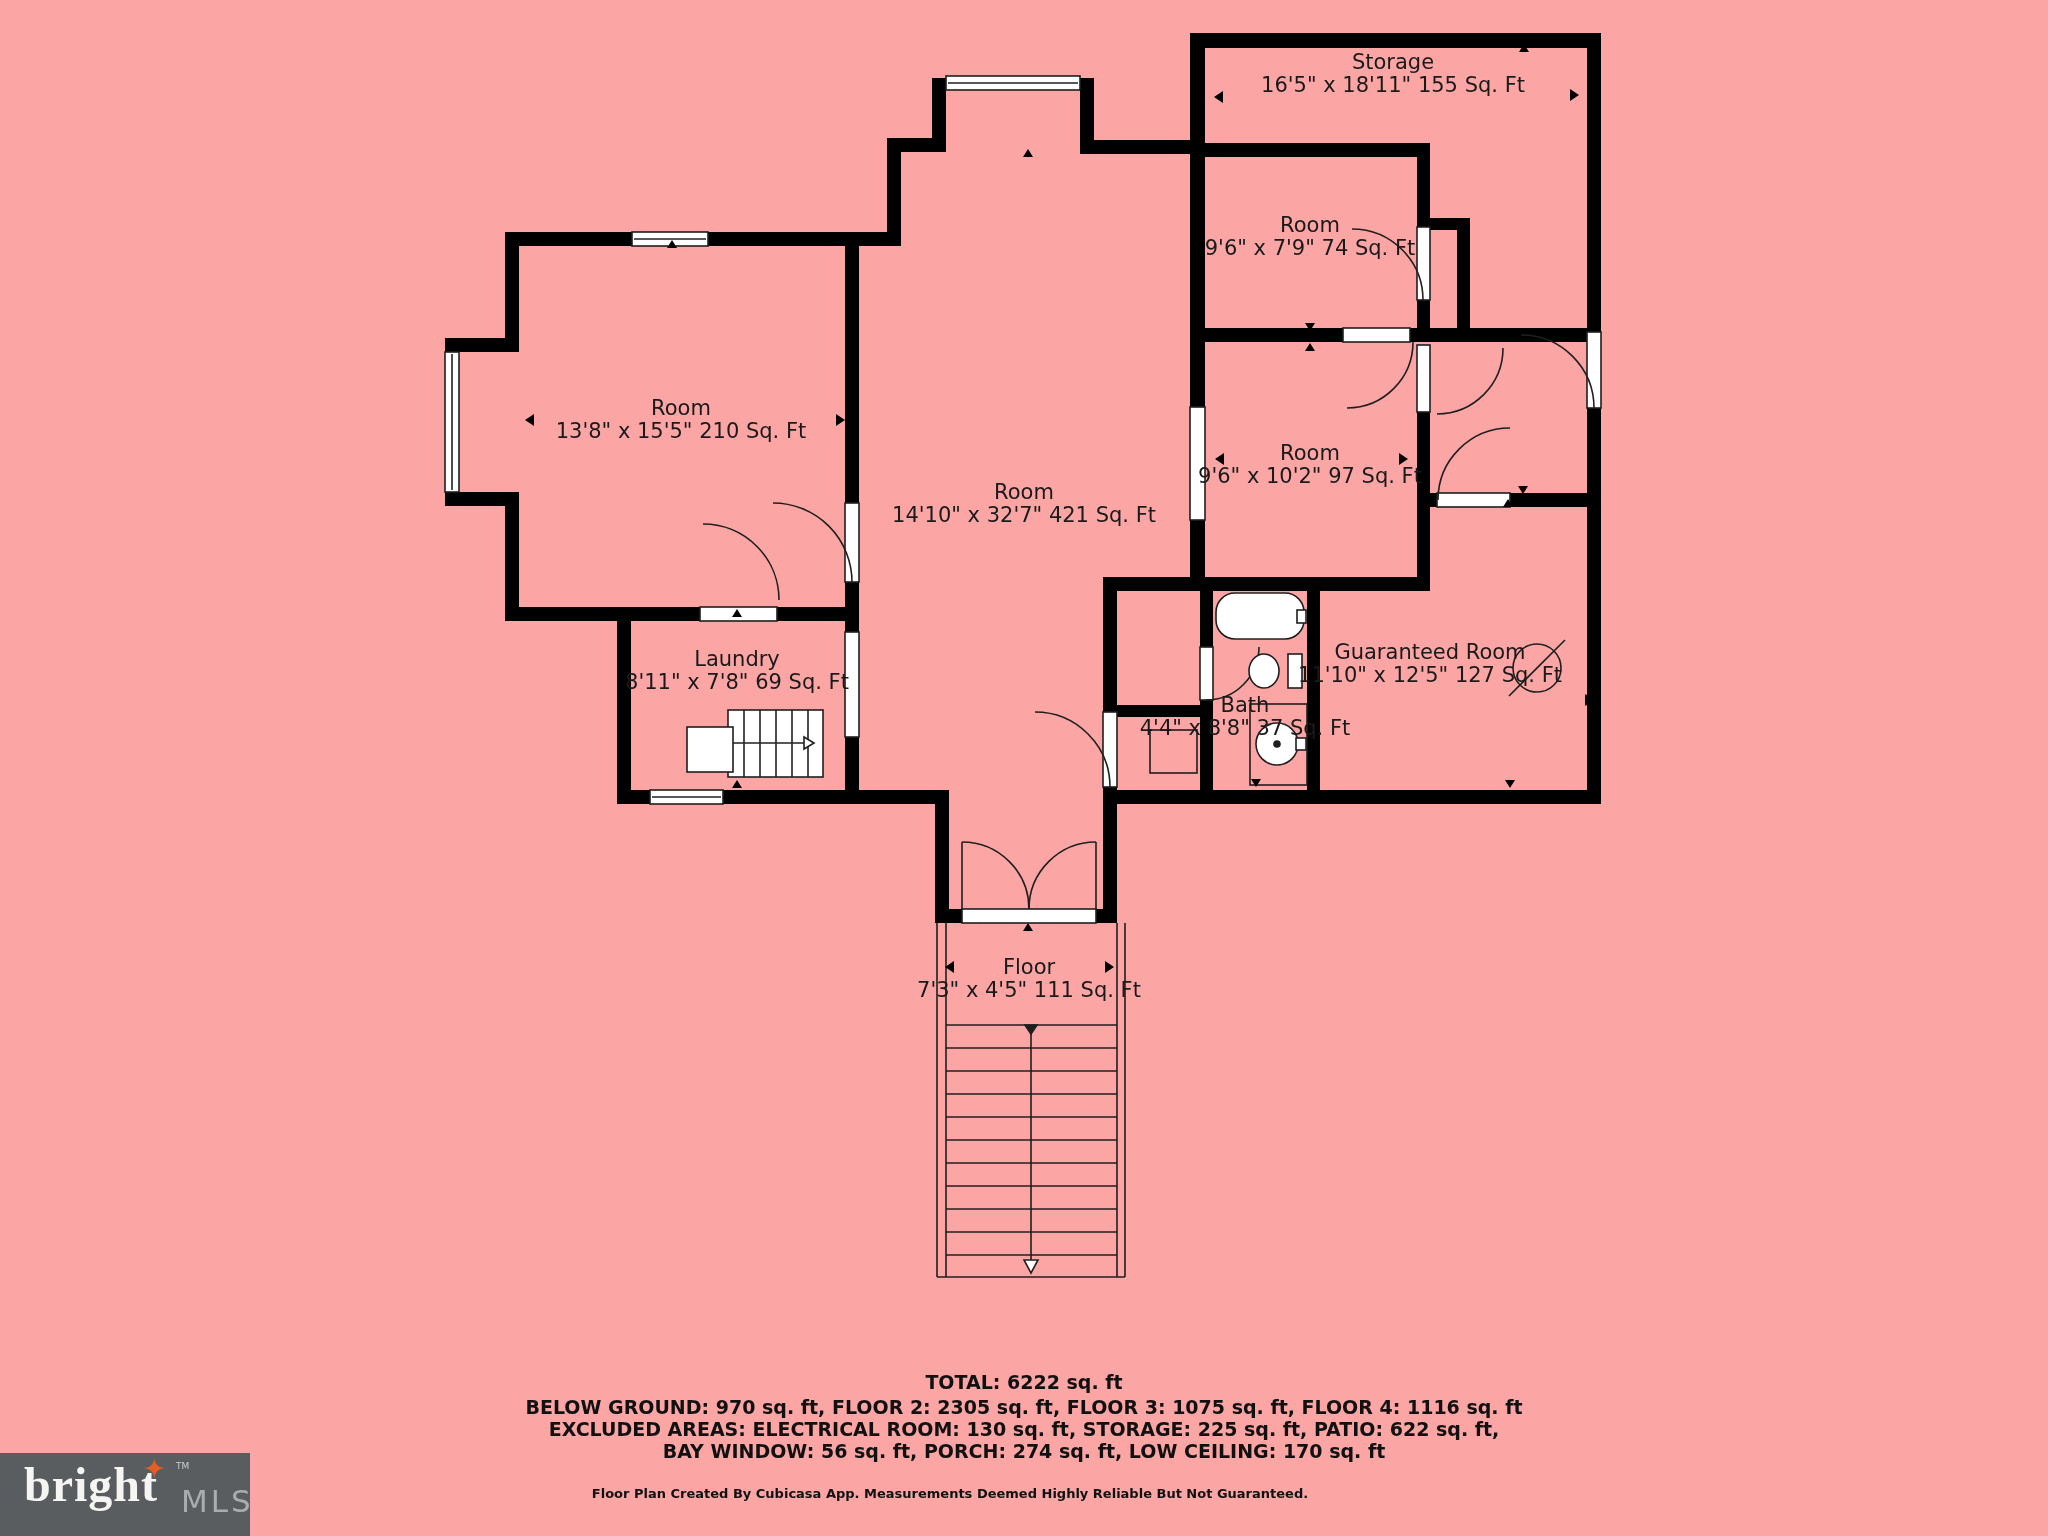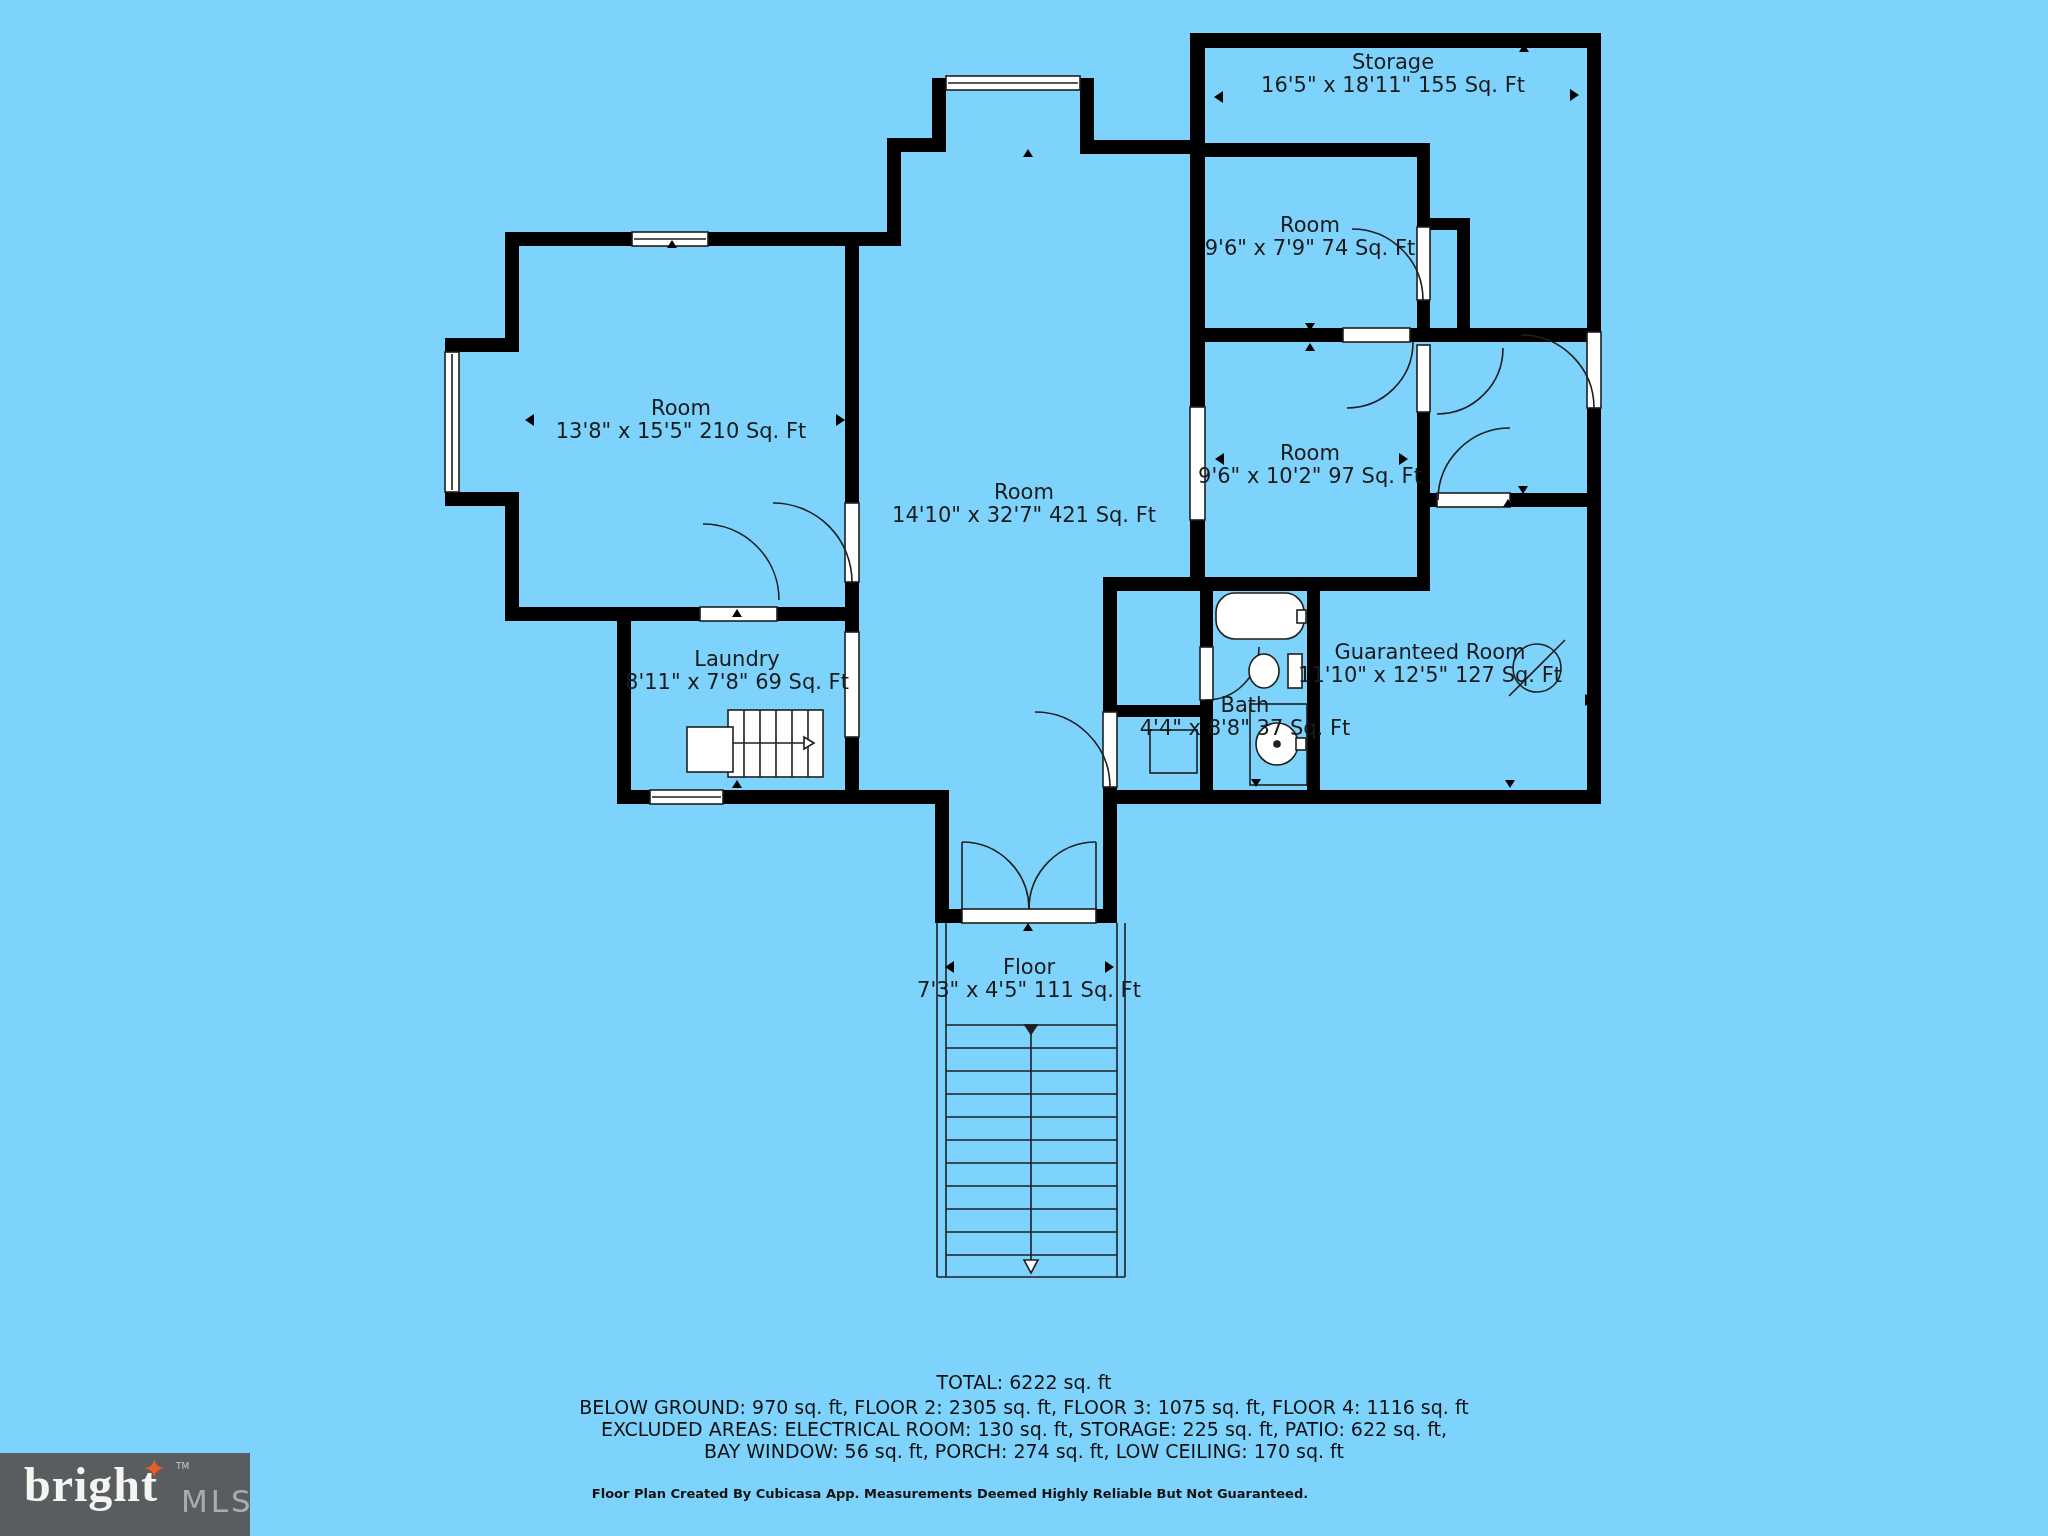--- a/index.html
+++ b/index.html
@@ -1,23 +1,23 @@
 <!DOCTYPE html>
 <html><head>
 <meta charset="utf-8">
 <style>
   html,body{margin:0;padding:0;background:#ffffff;}
-  #canvas{position:relative;width:2048px;height:1536px;background:#7dd3fc;overflow:hidden;
+  #canvas{position:relative;width:2048px;height:1536px;background:#fca5a5;overflow:hidden;
           font-family:"DejaVu Sans","Liberation Sans",sans-serif;color:#1a1a1a;}
   .wall{position:absolute;background:#000000;}
   #plan-svg{position:absolute;left:0;top:0;width:2048px;height:1536px;}
   .room-label{position:absolute;transform:translateX(-50%);text-align:center;
               font-size:21px;line-height:23px;white-space:nowrap;color:#1a1a1a;}
   .summary-line{position:absolute;left:0;width:2048px;text-align:center;
-                font-size:19px;font-weight:400;color:#111111;white-space:nowrap;}
+                font-size:19px;font-weight:700;color:#111111;white-space:nowrap;}
   .disclaimer{position:absolute;left:0;width:1900px;text-align:center;
               font-size:13px;font-weight:700;color:#111111;white-space:nowrap;}
   #logo{position:absolute;left:0;top:1453px;width:250px;height:83px;background:#595d5f;}
   #logo .brand{position:absolute;left:24px;top:4px;font-family:"Liberation Serif","DejaVu Serif",serif;
                font-weight:700;font-size:48px;color:#f5f5f4;letter-spacing:1px;}
   #logo .star{position:absolute;left:143px;top:0px;font-size:27px;color:#e85d26;}
   #logo .tm{position:absolute;left:176px;top:8px;font-size:9px;color:#c9cccd;}
   #logo .suffix{position:absolute;left:181px;top:30px;font-size:31px;font-weight:400;
                 color:#a9adb0;letter-spacing:3px;text-align:center;}
 </style>

